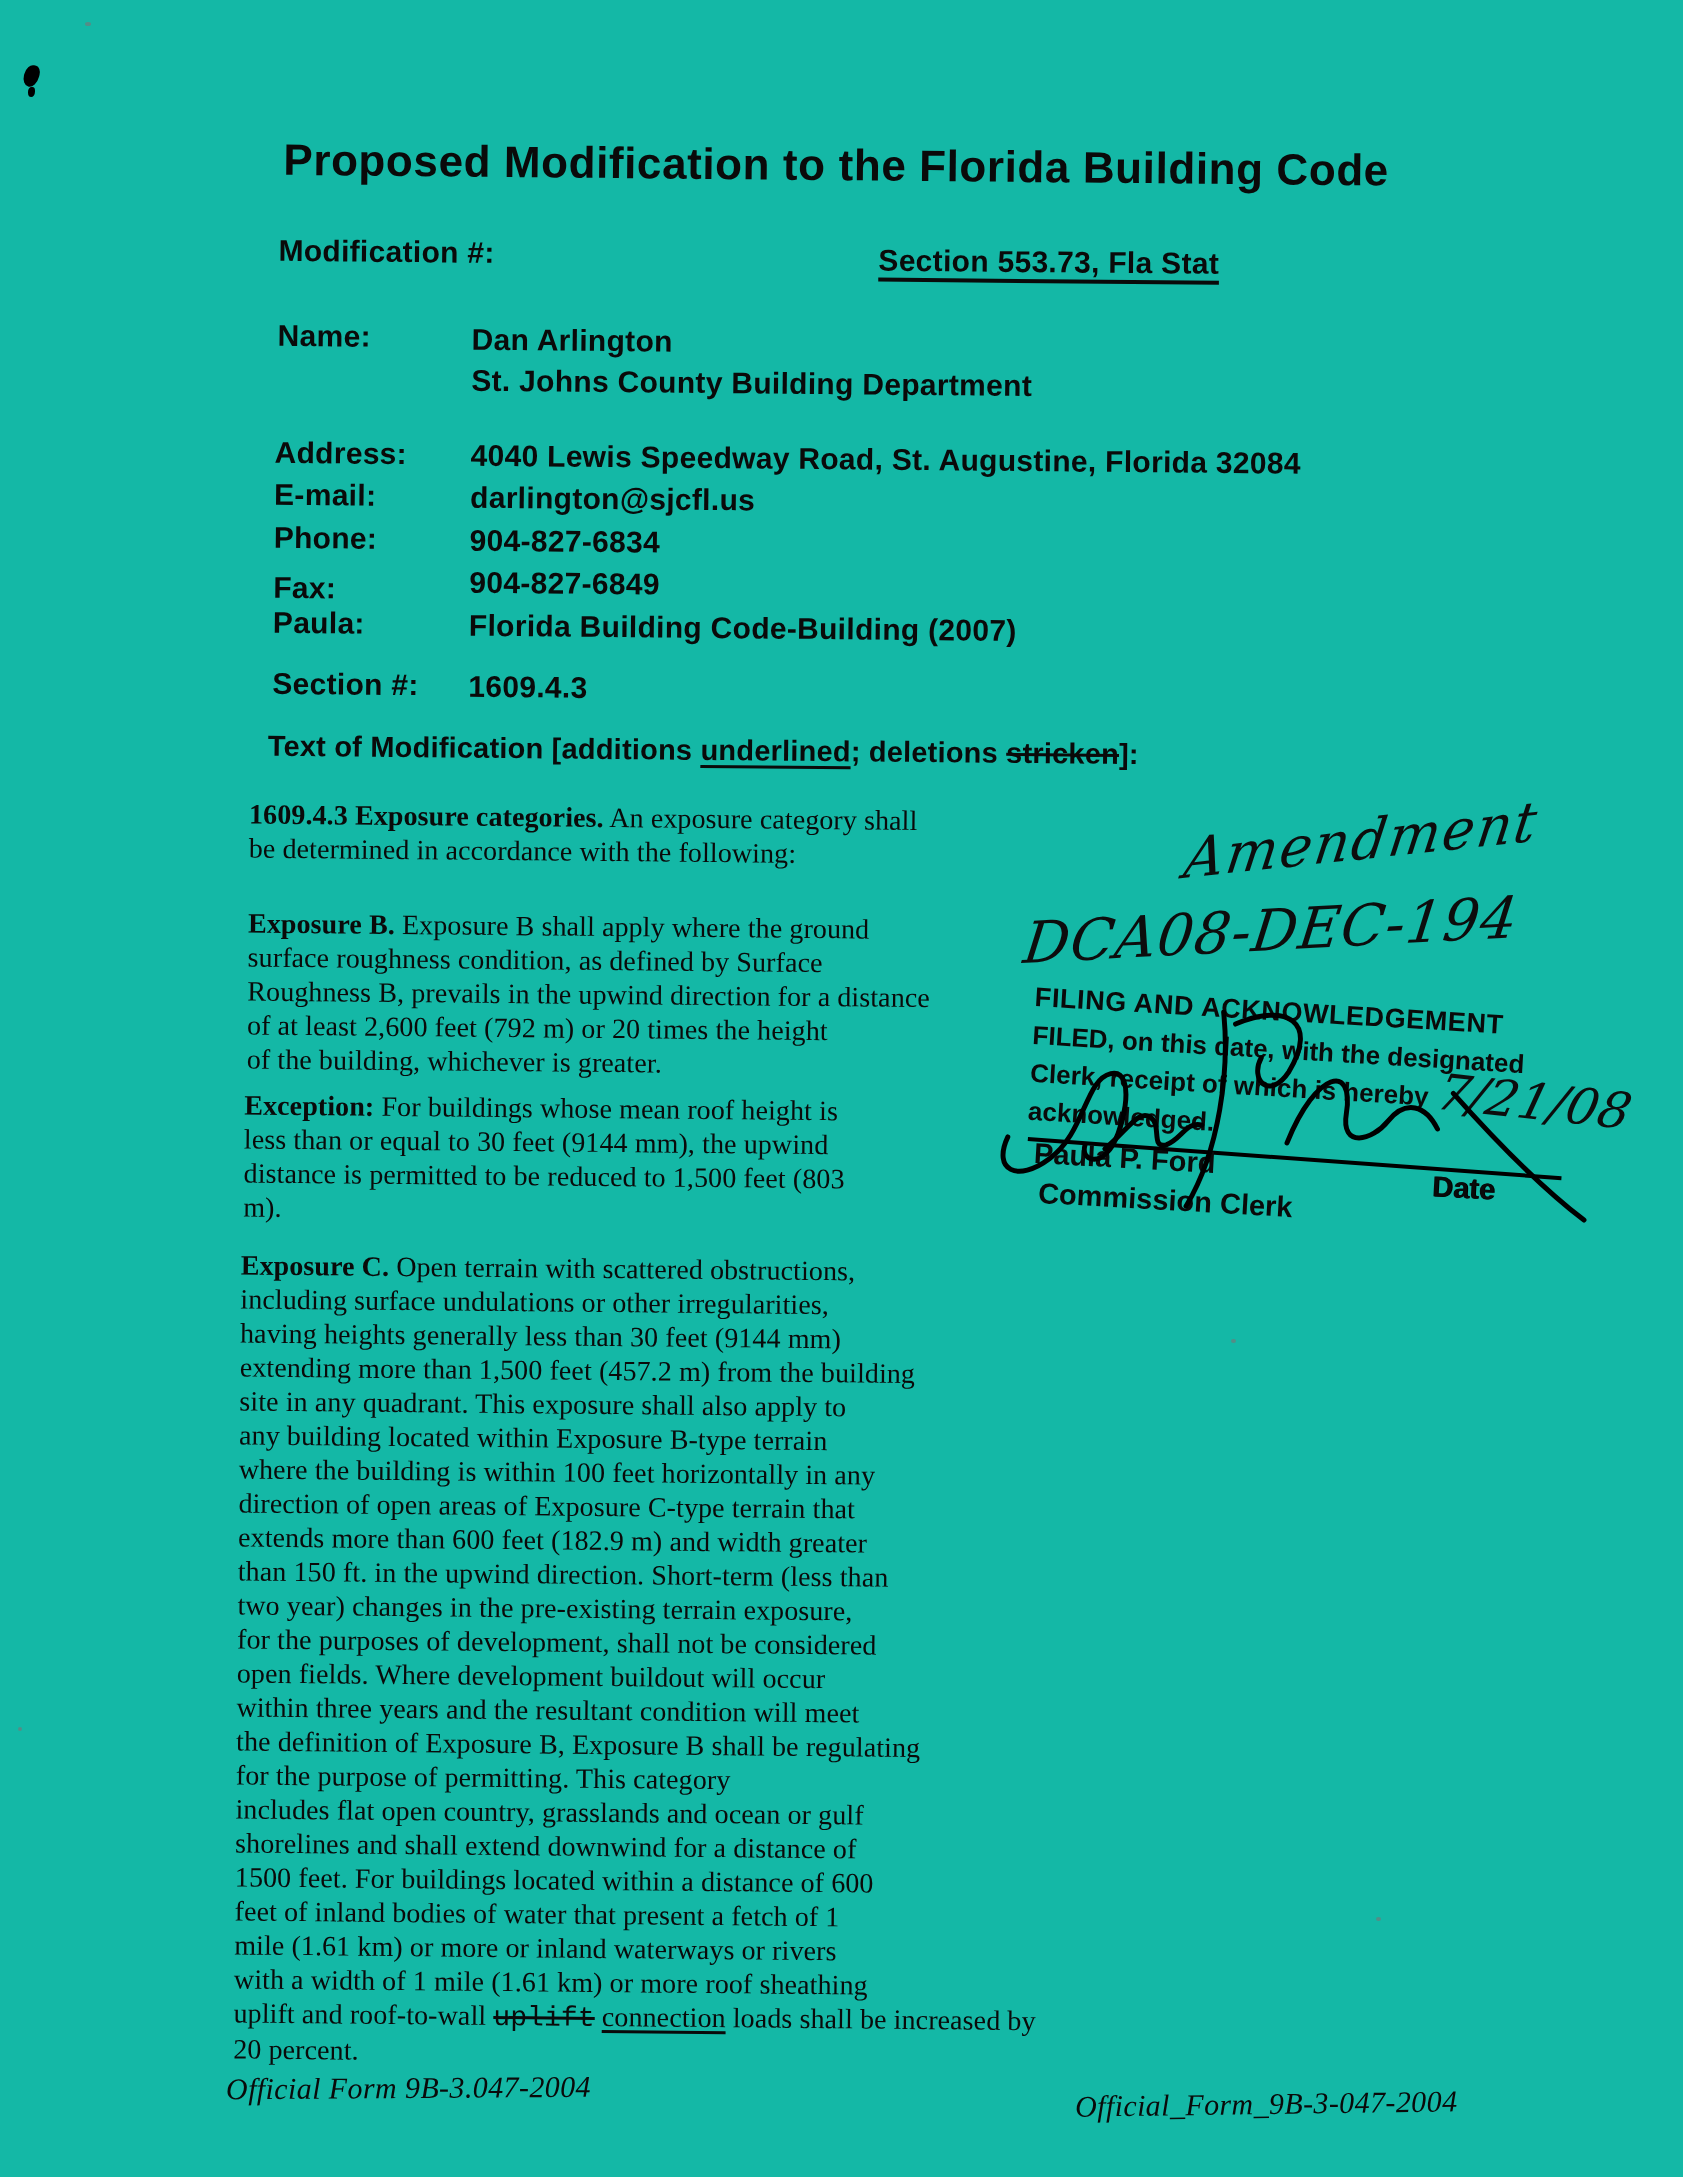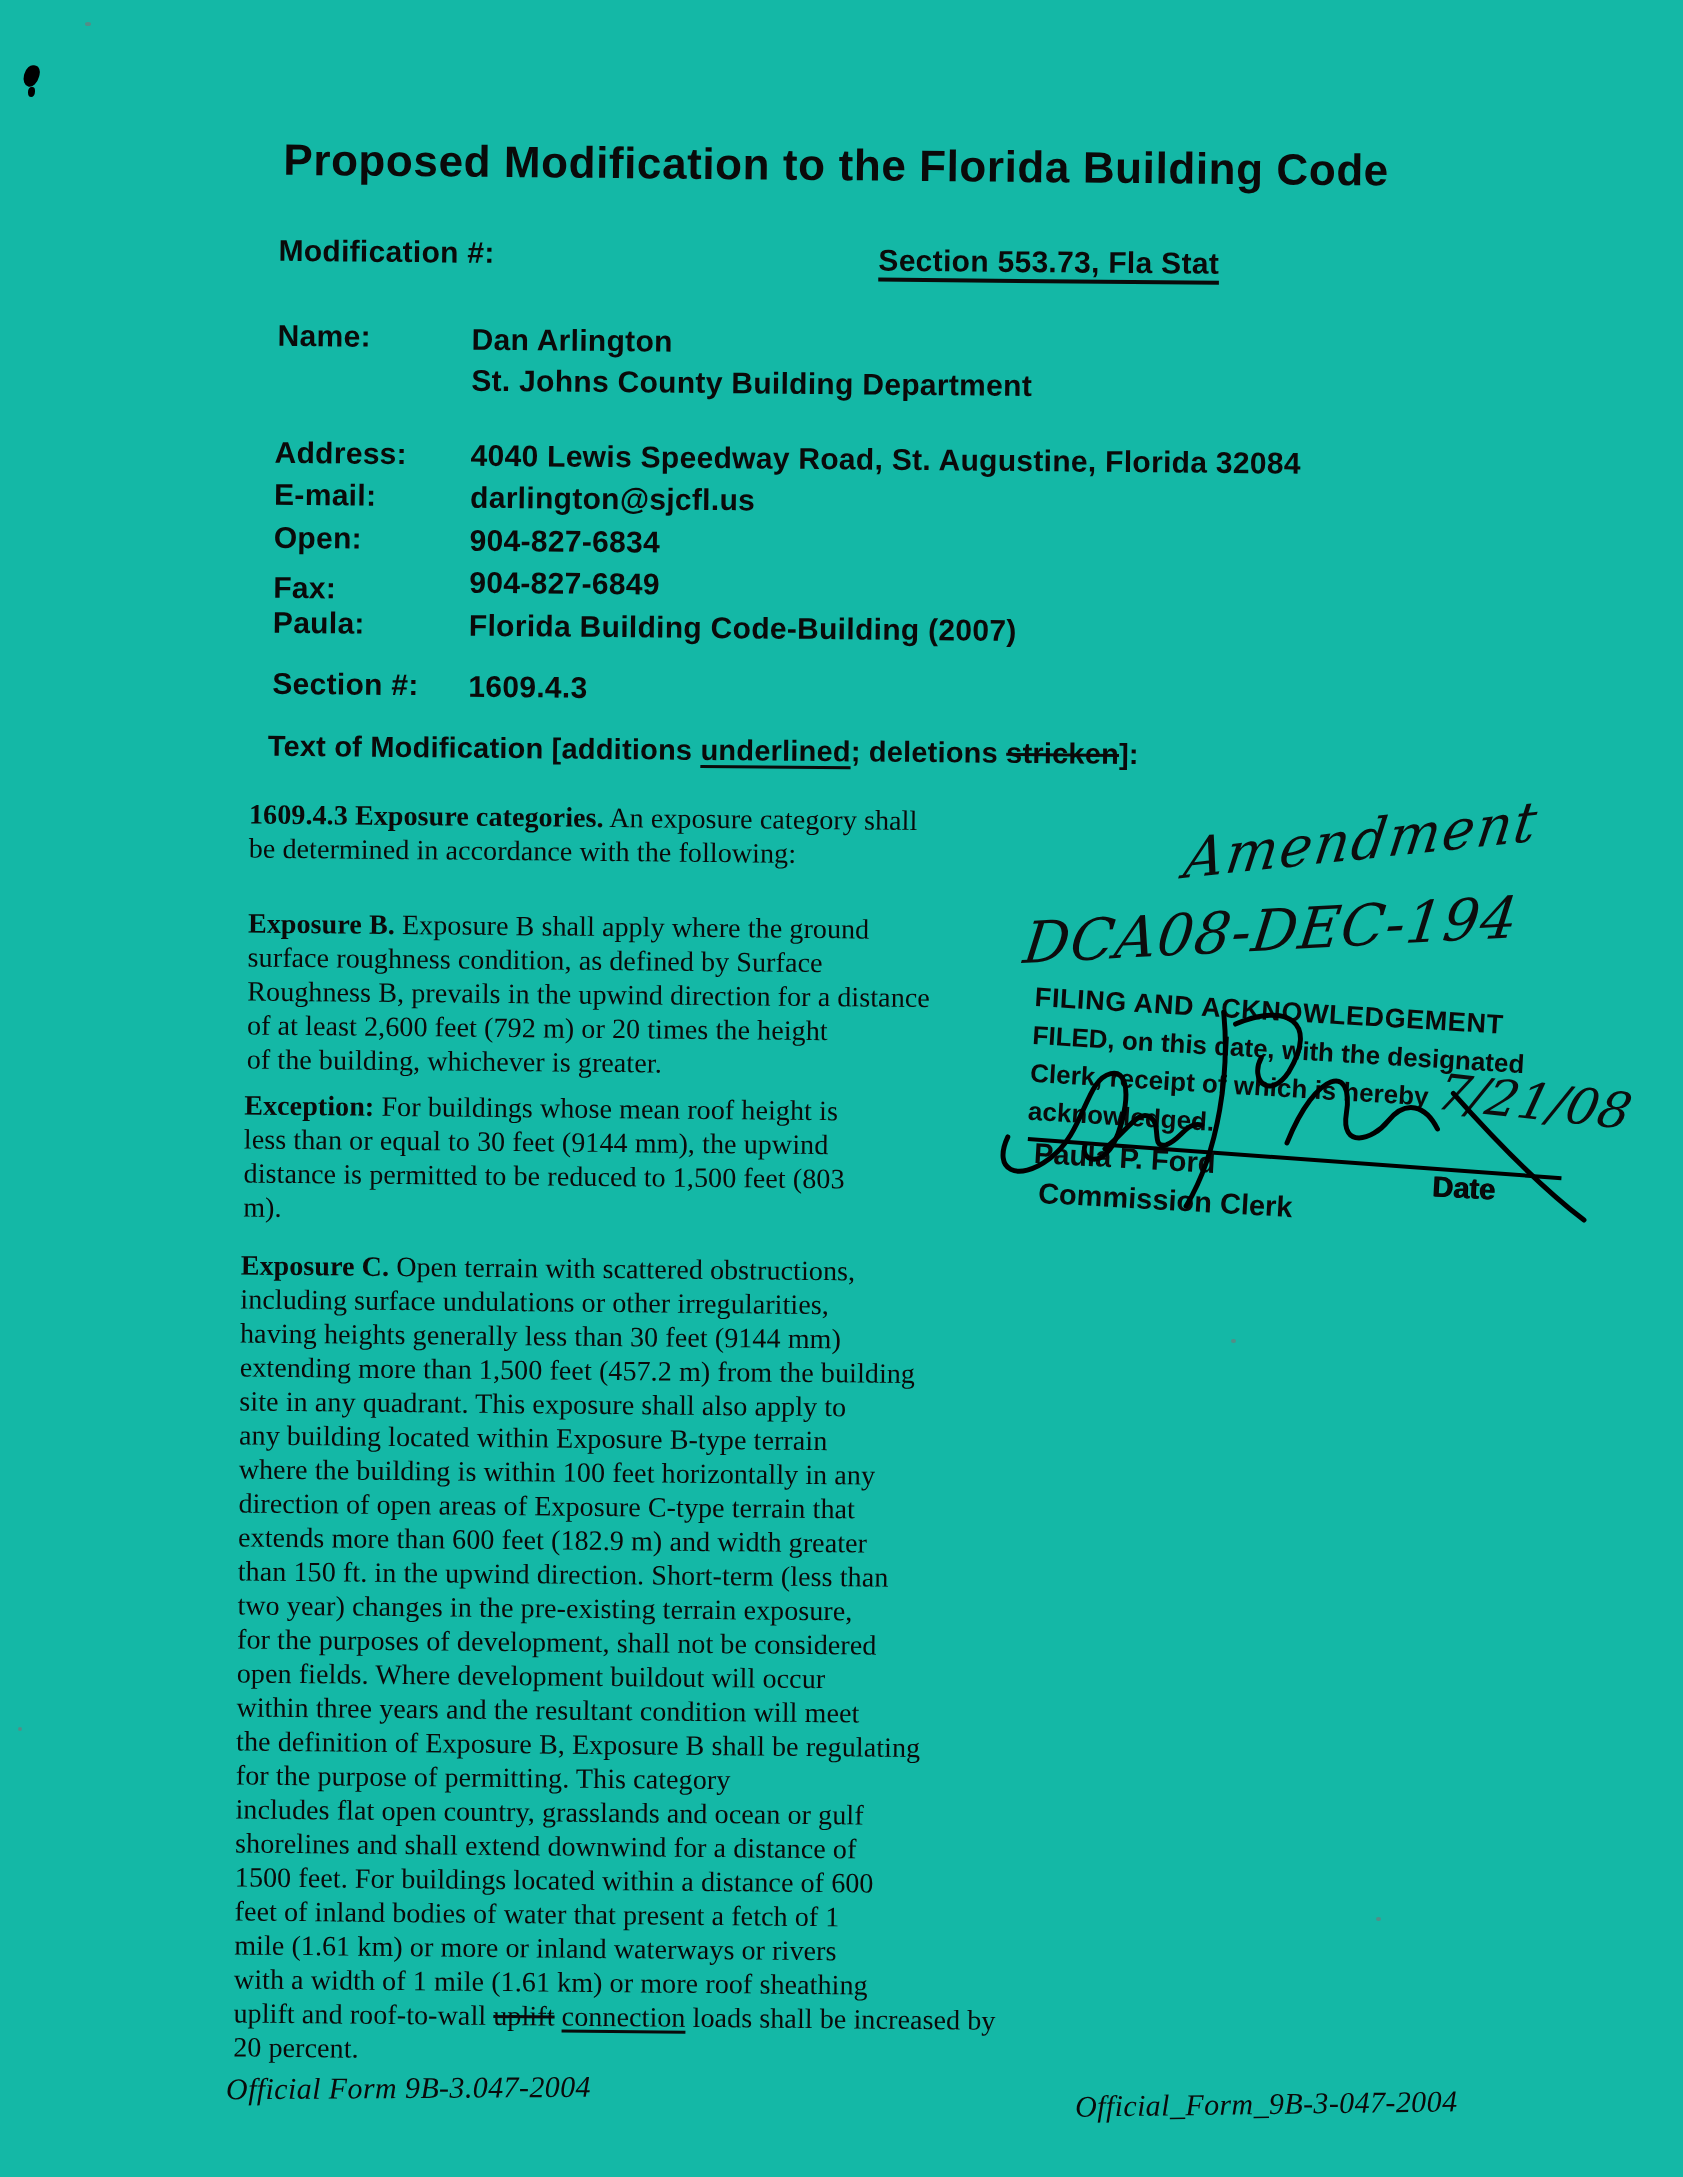--- a/index.html
+++ b/index.html
@@ -11,21 +11,21 @@
   #typed{position:absolute;left:0;top:0;width:1683px;height:2177px;transform:rotate(.55deg);transform-origin:297px 198px;}
   .title{font-size:44px;letter-spacing:0.6px;}
   .lbl,.val{font-size:30px;letter-spacing:0.3px;white-space:nowrap;}
   .statute{font-size:30px;letter-spacing:0.3px;text-decoration:underline;text-decoration-thickness:4px;text-underline-offset:7px;white-space:nowrap;}
   .mod-heading{font-size:29px;letter-spacing:0.2px;white-space:nowrap;}
   .u-seg{text-decoration:underline;text-decoration-thickness:3px;text-underline-offset:5px;}
   .s-seg{text-decoration:line-through;text-decoration-thickness:3px;}
   .para{font-size:28px;line-height:34px;width:1020px;white-space:pre-line;letter-spacing:0.1px;}
   .para .lead{font-weight:700;}
   .para-c{line-height:34px;}
-  .w-strike{text-decoration:line-through;text-decoration-thickness:2.5px;}
+  .w-strike{text-decoration:line-through;text-decoration-thickness:2.5px;font-family:Liberation Mono, monospace;}
   .w-under{text-decoration:underline;text-decoration-thickness:2.5px;text-underline-offset:4px;}
   .stamp-line{font-family:"Liberation Sans",sans-serif;font-weight:700;white-space:nowrap;}
   #stamp-block{left:1036px;top:978px;transform:rotate(3.4deg);transform-origin:left top;}
   #stamp-block .l1{font-size:27px;letter-spacing:0.6px;line-height:38px;}
   #stamp-block .l2{font-size:26px;line-height:38px;}
   .sig-line{left:1028px;top:1137px;width:535px;border-top:4px solid #000;transform:rotate(4.2deg);transform-origin:left top;}
   .footer{font-size:30px;font-style:italic;letter-spacing:0.4px;white-space:nowrap;}
   .blot{background:#000;border-radius:55% 40% 60% 50%;}
   .speck{background:#777;border-radius:50%;opacity:.65;}
 </style>
@@ -50,21 +50,21 @@
     <div class="abs sans-b lbl" style="left:279px;top:319px;">Name:</div>
     <div class="abs sans-b val" style="left:473px;top:321px;">Dan Arlington</div>
     <div class="abs sans-b val" style="left:473px;top:362px;">St. Johns County Building Department</div>
 
     <div class="abs sans-b lbl" style="left:277px;top:436px;">Address:</div>
     <div class="abs sans-b val" style="left:473px;top:437px;">4040 Lewis Speedway Road, St. Augustine, Florida 32084</div>
 
     <div class="abs sans-b lbl" style="left:277px;top:478px;">E-mail:</div>
     <div class="abs sans-b val" style="left:473px;top:479px;">darlington@sjcfl.us</div>
 
-    <div class="abs sans-b lbl" style="left:277px;top:521px;">Open:</div>
+    <div class="abs sans-b lbl" style="left:277px;top:521px;">Phone:</div>
     <div class="abs sans-b val" style="left:473px;top:522px;">904-827-6834</div>
 
     <div class="abs sans-b lbl" style="left:277px;top:563px;margin-top:8px;">Fax:</div>
     <div class="abs sans-b val" style="left:473px;top:564px;">904-827-6849</div>
 
     <div class="abs sans-b lbl" style="left:277px;top:606px;">Paula:</div>
     <div class="abs sans-b val" style="left:473px;top:607px;">Florida Building Code-Building (2007)</div>
 
     <div class="abs sans-b lbl" style="left:277px;top:667px;">Section #:</div>
     <div class="abs sans-b val" style="left:473px;top:668px;">1609.4.3</div>

